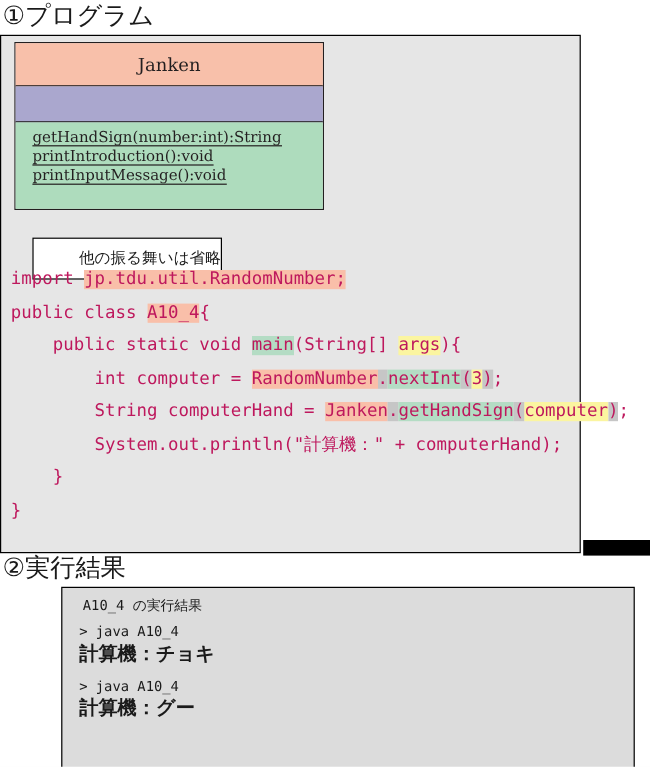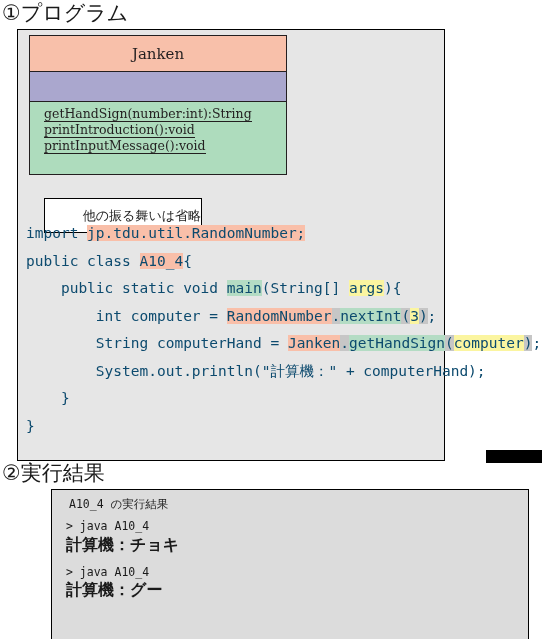--- a/index.html
+++ b/index.html
@@ -25,23 +25,23 @@
     letter-spacing: 0px;
     white-space: nowrap;
     font-family: "DejaVu Sans", "Liberation Sans", sans-serif;
   }
   #heading-program { top: 1px; }
   #heading-result  { top: 461px; }
 
   
   #program-panel {
     position: absolute;
-    left: 17px;
+    left: 0;
     top: 29px;
-    width: 428px;
+    width: 484px;
     height: 432px;
     background: #e6e6e6;
     border: 1px solid #000000;
     box-sizing: border-box;
   }
 
   
   #uml-class {
     position: absolute;
     left: 11px;
@@ -105,21 +105,21 @@
   }
 
   
   #code-block {
     position: absolute;
     left: 8px;
     top: 190px;
     font-family: "DejaVu Sans Mono", "Liberation Mono", monospace;
     font-size: 14.5px;
     line-height: 27.5px;
-    color: #0c4a6e;
+    color: #be185d;
     white-space: pre;
   }
   .code-line { white-space: pre; }
   .hl-salmon { background: #f9bfa9; }
   .hl-green  { background: #b4dcc4; }
   .hl-yellow { background: #fbf5a0; }
   .hl-gray   { background: #c6c6c6; }
 
   
   #black-bar {

